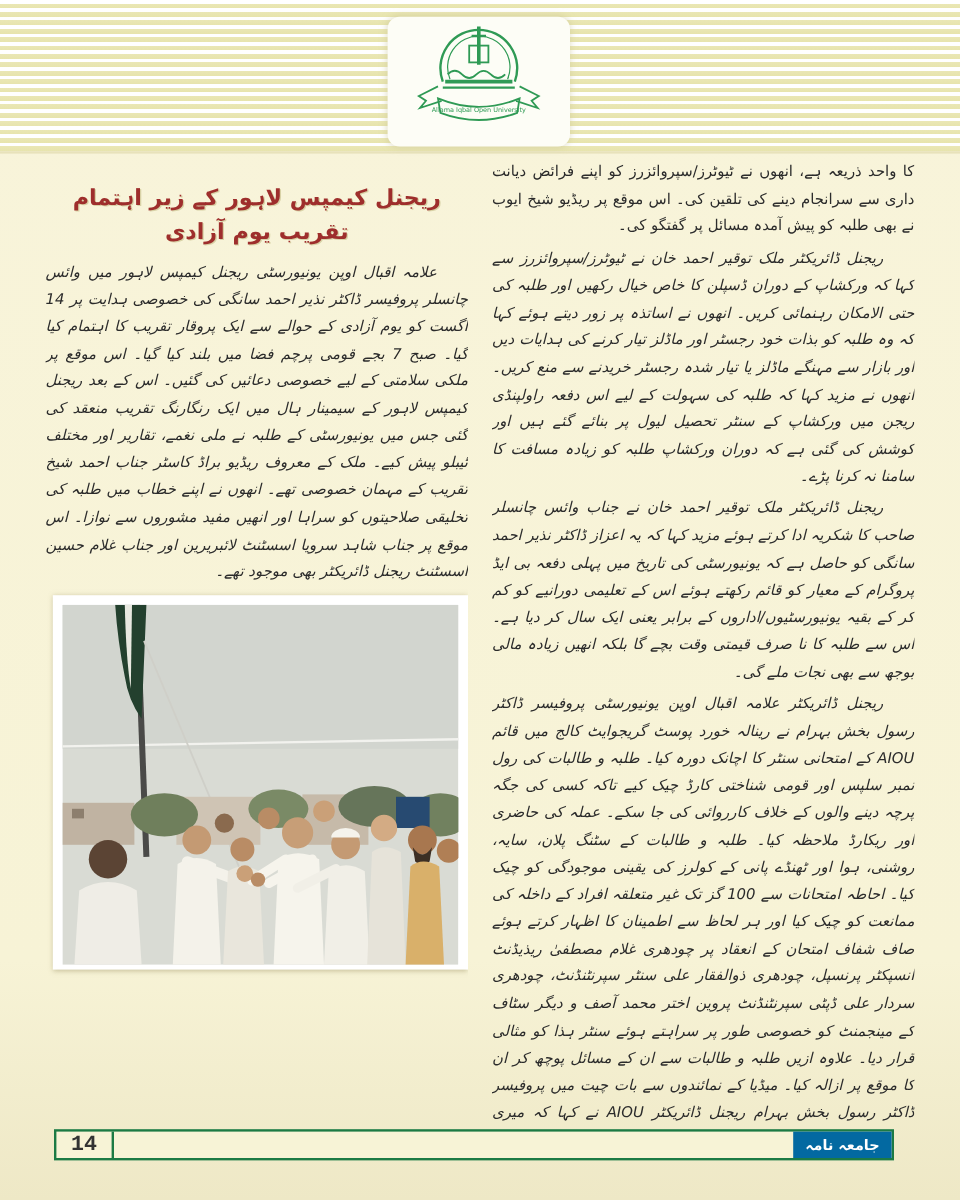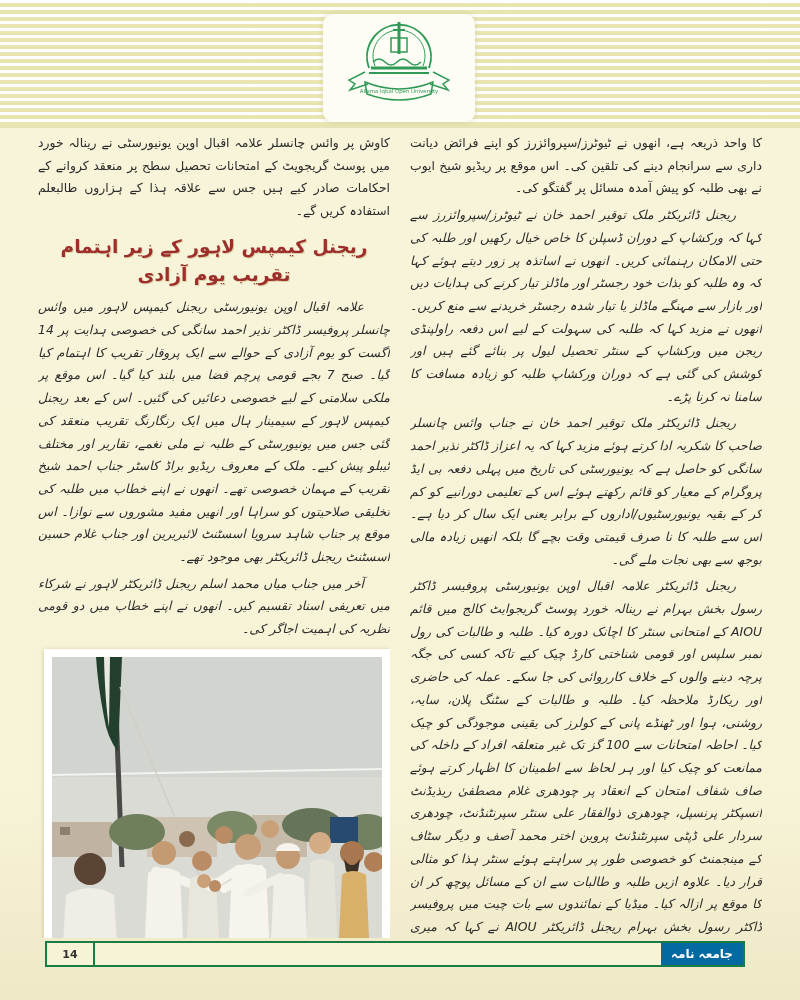--- a/index.html
+++ b/index.html
@@ -27,21 +27,21 @@
     display:flex;flex-direction:row;gap:20px;overflow:hidden;
   }
   .col{width:352px;flex:0 0 352px;overflow:hidden;}
   .urdu{
     font-size:12.4px;line-height:1.83;text-align:justify;text-align-last:right;
     margin:0 0 4px 0;direction:rtl;
   }
   .urdu.indent{text-indent:26px;font-style:italic;}
   .heading{
     color:#9e2e2c;font-weight:bold;font-size:18.5px;line-height:1.5;
-    text-align:center;text-align-last:center;margin:10px 0 8px 0;
+    text-align:center;text-align-last:center;margin:20px 0 8px 0;
     text-shadow:1px 1px 0 #d8d2a6;
   }
   
   .photo-frame{
     margin-top:8px;background:#ffffff;padding:8px 8px 4px 8px;width:330px;
     box-shadow:0 1px 4px rgba(150,140,90,.5);
   }
   .photo-frame svg{display:block;}
   
   .footer-bar{
@@ -51,21 +51,21 @@
   }
   .footer-brand{
     background:#0369a1;color:#ffffff;font-size:12px;font-weight:bold;
     display:flex;align-items:center;justify-content:center;
     padding:0 10px;min-width:52px;direction:rtl;
   }
   .footer-spacer{flex:1;}
   .footer-page{
     border-right:2px solid #1c7a44;width:46px;
     display:flex;align-items:center;justify-content:center;
-    font-size:11px;font-weight:bold;color:#333;
+    font-size:18px;font-weight:bold;color:#333;font-family:Liberation Mono, monospace;
   }
 </style>
 </head>
 <body>
 
 <div class="header-band">
   <div class="logo-panel">
     <span>
       <svg width="128" height="100" viewBox="0 0 128 100">
         <g fill="none" stroke="#2f9a55" stroke-width="2">
@@ -95,24 +95,22 @@
 <div class="main">
 
   <div class="col">
     <p class="urdu">کا واحد ذریعہ ہے، انھوں نے ٹیوٹرز/سپروائزرز کو اپنے فرائض دیانت داری سے سرانجام دینے کی تلقین کی۔ اس موقع پر ریڈیو شیخ ایوب نے بھی طلبہ کو پیش آمدہ مسائل پر گفتگو کی۔</p>
     <p class="urdu indent">ریجنل ڈائریکٹر ملک توقیر احمد خان نے ٹیوٹرز/سپروائزرز سے کہا کہ ورکشاپ کے دوران ڈسپلن کا خاص خیال رکھیں اور طلبہ کی حتی الامکان رہنمائی کریں۔ انھوں نے اساتذہ پر زور دیتے ہوئے کہا کہ وہ طلبہ کو بذات خود رجسٹر اور ماڈلز تیار کرنے کی ہدایات دیں اور بازار سے مہنگے ماڈلز یا تیار شدہ رجسٹر خریدنے سے منع کریں۔ انھوں نے مزید کہا کہ طلبہ کی سہولت کے لیے اس دفعہ راولپنڈی ریجن میں ورکشاپ کے سنٹر تحصیل لیول پر بنائے گئے ہیں اور کوشش کی گئی ہے کہ دوران ورکشاپ طلبہ کو زیادہ مسافت کا سامنا نہ کرنا پڑے۔</p>
     <p class="urdu indent">ریجنل ڈائریکٹر ملک توقیر احمد خان نے جناب وائس چانسلر صاحب کا شکریہ ادا کرتے ہوئے مزید کہا کہ یہ اعزاز ڈاکٹر نذیر احمد سانگی کو حاصل ہے کہ یونیورسٹی کی تاریخ میں پہلی دفعہ بی ایڈ پروگرام کے معیار کو قائم رکھتے ہوئے اس کے تعلیمی دورانیے کو کم کر کے بقیہ یونیورسٹیوں/اداروں کے برابر یعنی ایک سال کر دیا ہے۔ اس سے طلبہ کا نا صرف قیمتی وقت بچے گا بلکہ انھیں زیادہ مالی بوجھ سے بھی نجات ملے گی۔</p>
     <p class="urdu indent">ریجنل ڈائریکٹر علامہ اقبال اوپن یونیورسٹی پروفیسر ڈاکٹر رسول بخش بہرام نے رینالہ خورد پوسٹ گریجوایٹ کالج میں قائم AIOU کے امتحانی سنٹر کا اچانک دورہ کیا۔ طلبہ و طالبات کی رول نمبر سلپس اور قومی شناختی کارڈ چیک کیے تاکہ کسی کی جگہ پرچہ دینے والوں کے خلاف کارروائی کی جا سکے۔ عملہ کی حاضری اور ریکارڈ ملاحظہ کیا۔ طلبہ و طالبات کے سٹنگ پلان، سایہ، روشنی، ہوا اور ٹھنڈے پانی کے کولرز کی یقینی موجودگی کو چیک کیا۔ احاطہ امتحانات سے 100 گز تک غیر متعلقہ افراد کے داخلہ کی ممانعت کو چیک کیا اور ہر لحاظ سے اطمینان کا اظہار کرتے ہوئے صاف شفاف امتحان کے انعقاد پر چودھری غلام مصطفیٰ ریذیڈنٹ انسپکٹر پرنسپل، چودھری ذوالفقار علی سنٹر سپرنٹنڈنٹ، چودھری سردار علی ڈپٹی سپرنٹنڈنٹ پروین اختر محمد آصف و دیگر سٹاف کے مینجمنٹ کو خصوصی طور پر سراہتے ہوئے سنٹر ہذا کو مثالی قرار دیا۔ علاوہ ازیں طلبہ و طالبات سے ان کے مسائل پوچھ کر ان کا موقع پر ازالہ کیا۔ میڈیا کے نمائندوں سے بات چیت میں پروفیسر ڈاکٹر رسول بخش بہرام ریجنل ڈائریکٹر AIOU نے کہا کہ میری تجویز اور خصوصی</p>
   </div>
 
   <div class="col">
-    <p class="urdu">کاوش پر وائس چانسلر علامہ اقبال اوپن یونیورسٹی نے رینالہ خورد میں پوسٹ گریجویٹ کے امتحانات تحصیل سطح پر منعقد کروانے کے احکامات صادر کیے ہیں جس سے علاقہ ہذا کے ہزاروں طالبعلم استفادہ کریں گے۔</p>
     <h2 class="heading">ریجنل کیمپس لاہور کے زیر اہتمام تقریب یوم آزادی</h2>
     <p class="urdu indent">علامہ اقبال اوپن یونیورسٹی ریجنل کیمپس لاہور میں وائس چانسلر پروفیسر ڈاکٹر نذیر احمد سانگی کی خصوصی ہدایت پر 14 اگست کو یوم آزادی کے حوالے سے ایک پروقار تقریب کا اہتمام کیا گیا۔ صبح 7 بجے قومی پرچم فضا میں بلند کیا گیا۔ اس موقع پر ملکی سلامتی کے لیے خصوصی دعائیں کی گئیں۔ اس کے بعد ریجنل کیمپس لاہور کے سیمینار ہال میں ایک رنگارنگ تقریب منعقد کی گئی جس میں یونیورسٹی کے طلبہ نے ملی نغمے، تقاریر اور مختلف ٹیبلو پیش کیے۔ ملک کے معروف ریڈیو براڈ کاسٹر جناب احمد شیخ تقریب کے مہمان خصوصی تھے۔ انھوں نے اپنے خطاب میں طلبہ کی تخلیقی صلاحیتوں کو سراہا اور انھیں مفید مشوروں سے نوازا۔ اس موقع پر جناب شاہد سرویا اسسٹنٹ لائبریرین اور جناب غلام حسین اسسٹنٹ ریجنل ڈائریکٹر بھی موجود تھے۔</p>
-    <p class="urdu indent">آخر میں جناب میاں محمد اسلم ریجنل ڈائریکٹر لاہور نے شرکاء میں تعریفی اسناد تقسیم کیں۔ انھوں نے اپنے خطاب میں دو قومی نظریہ کی اہمیت اجاگر کی۔</p>
 
     <div class="photo-frame">
       <svg width="330" height="300" viewBox="0 0 330 300">
 
         <rect x="0" y="0" width="330" height="300" fill="#d9dbd4"></rect>
         <rect x="0" y="0" width="330" height="120" fill="#d2d5cf"></rect>
 
         <line x1="0" y1="118" x2="330" y2="112" stroke="#f2f2ee" stroke-width="2"></line>
 
         <line x1="62" y1="0" x2="70" y2="210" stroke="#4a4a48" stroke-width="5"></line>

